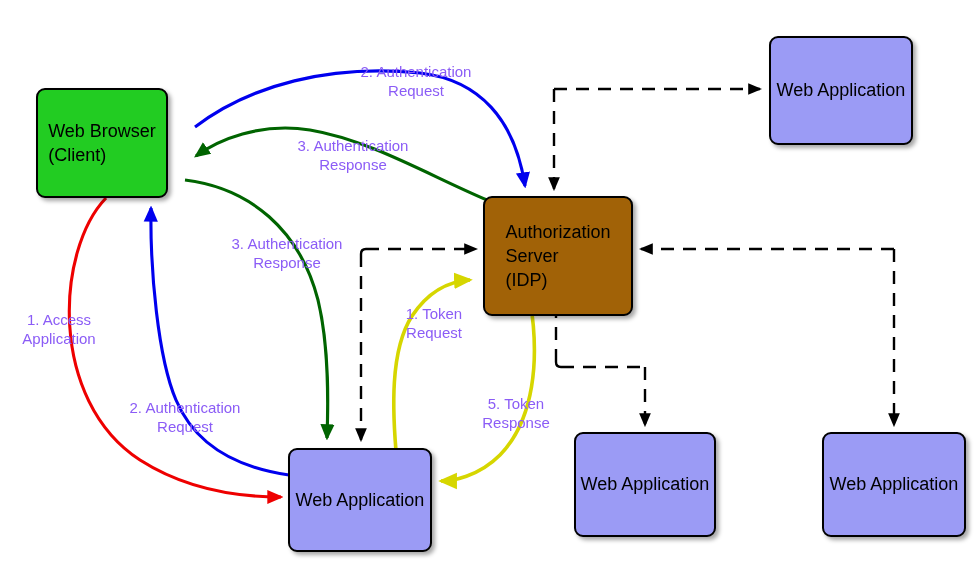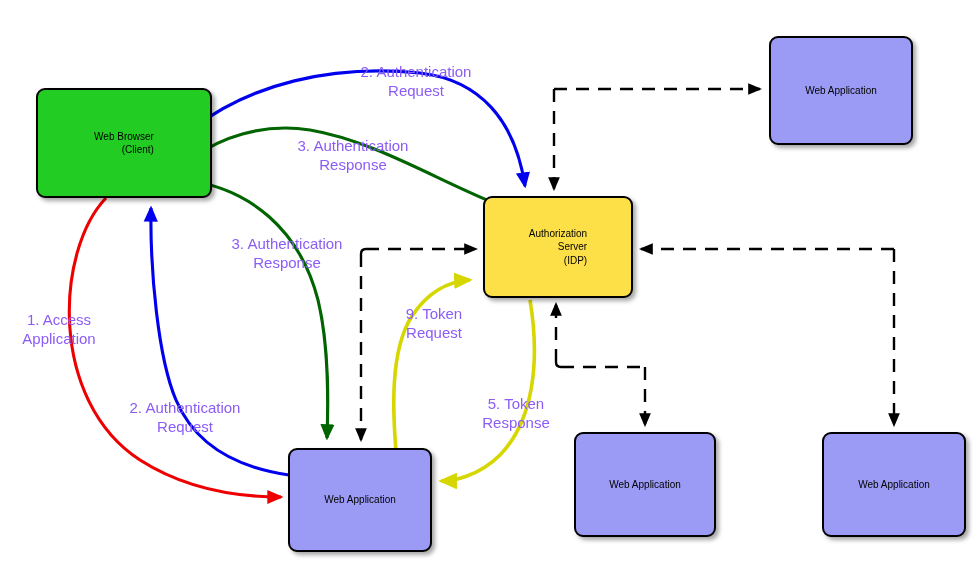--- a/index.html
+++ b/index.html
@@ -23,22 +23,22 @@
     height: 586px;
   }
   .node {
     position: absolute;
     border: 2.5px solid #000000;
     border-radius: 9px;
     box-sizing: border-box;
     display: flex;
     align-items: center;
     justify-content: center;
-    text-align: right;
-    font-size: 10px;
+    text-align: left;
+    font-size: 18px;
     color: #000000;
     line-height: 1.35;
     box-shadow: 3px 3px 4px rgba(0,0,0,0.35);
     z-index: 5;
   }
   .node-label { white-space: pre-line; }
   .edge-label {
     position: absolute;
     font-size: 15px;
     color: #8b5cf6;
@@ -97,26 +97,26 @@
 
     <path d="M 556 362 L 556 304" fill="none" stroke="#000000" stroke-width="2.4" stroke-dasharray="13 9" marker-end="url(#ah-black)"></path>
     <path d="M 556 362 Q 556 367, 561 367" fill="none" stroke="#000000" stroke-width="2.4"></path>
     <path d="M 561 367 L 645 367" fill="none" stroke="#000000" stroke-width="2.4" stroke-dasharray="13 9"></path>
     <path d="M 645 367 L 645 425" fill="none" stroke="#000000" stroke-width="2.4" stroke-dasharray="13 9" marker-end="url(#ah-black)"></path>
 
     <path d="M 894 249 L 641 249" fill="none" stroke="#000000" stroke-width="2.4" stroke-dasharray="13 9" marker-end="url(#ah-black)"></path>
     <path d="M 894 249 L 894 425" fill="none" stroke="#000000" stroke-width="2.4" stroke-dasharray="13 9" marker-end="url(#ah-black)"></path>
   </svg>
 
-  <div class="node" style="left:36px; top:88px; width:176px; height:110px; background:#22cc22;">
+  <div class="node" style="left:36px; top:88px; width:132px; height:110px; background:#22cc22;">
     <span class="node-label">Web Browser
 (Client)</span>
   </div>
 
-  <div class="node" style="left:483px; top:196px; width:150px; height:102px; background:#fde047;">
+  <div class="node" style="left:483px; top:196px; width:150px; height:120px; background:#a16207;">
     <span class="node-label">Authorization
 Server
 (IDP)</span>
   </div>
 
   <div class="node" style="left:769px; top:36px; width:144px; height:109px; background:#9b9bf5;">
     <span class="node-label">Web Application</span>
   </div>
 
   <div class="node" style="left:288px; top:448px; width:144px; height:104px; background:#9b9bf5;">
@@ -139,19 +139,19 @@
 
   <div class="edge-label ta-center" style="left:285px; top:136px; width:136px;">3. Authentication
 Response</div>
 
   <div class="edge-label ta-center" style="left:219px; top:234px; width:136px;">3. Authentication
 Response</div>
 
   <div class="edge-label ta-center" style="left:117px; top:398px; width:136px;">2. Authentication
 Request</div>
 
-  <div class="edge-label ta-left" style="left:388px; top:304px; width:92px;">9. Token
+  <div class="edge-label ta-left" style="left:388px; top:304px; width:92px;">1. Token
 Request</div>
 
   <div class="edge-label ta-center" style="left:470px; top:394px; width:92px;">5. Token
 Response</div>
 
 </div>
 
 </body></html>

